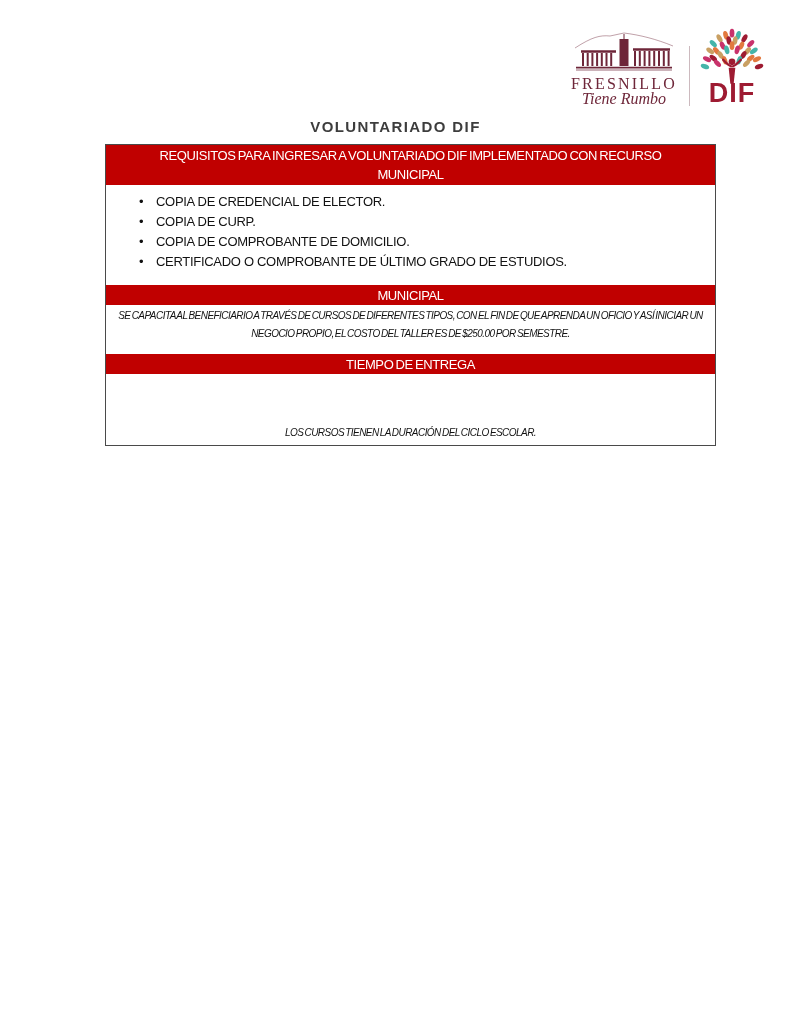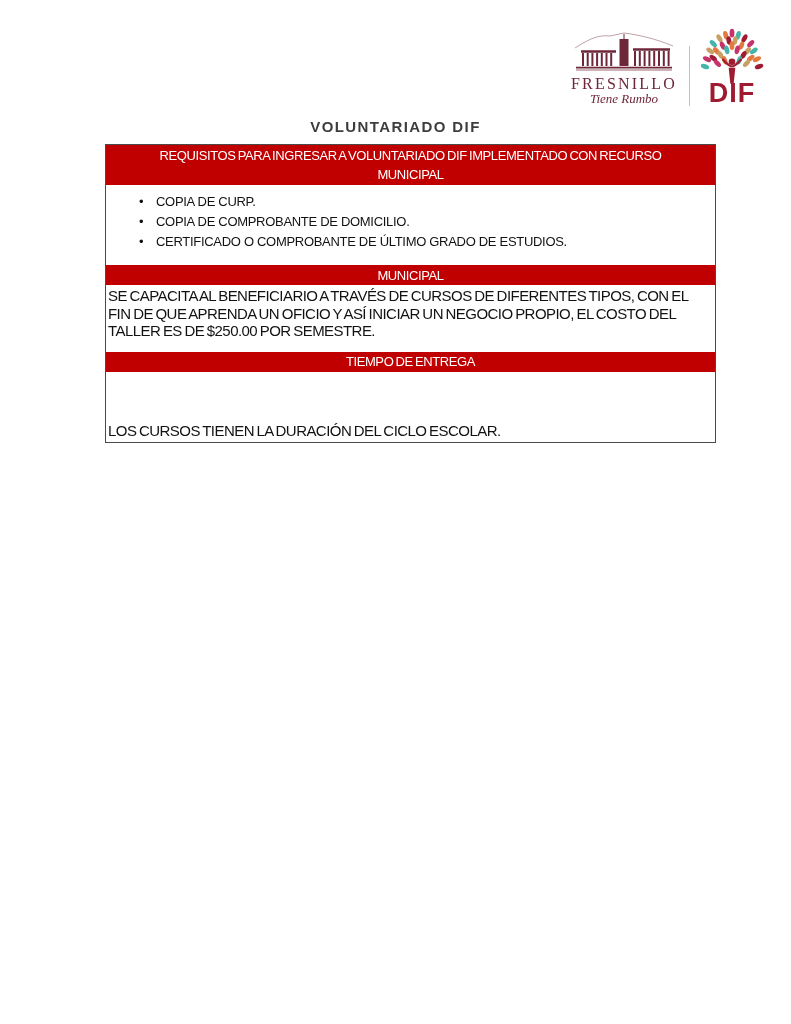--- a/index.html
+++ b/index.html
@@ -26,21 +26,21 @@
   .fresnillo-name {
     font-family: "Liberation Serif", serif;
     font-size: 16px;
     letter-spacing: 2.2px;
     line-height: 16px;
     white-space: nowrap;
   }
   .fresnillo-tagline {
     font-family: "Liberation Serif", serif;
     font-style: italic;
-    font-size: 13px;
+    font-size: 16px;
     line-height: 14px;
     margin-top: 0;
   }
   .logo-divider { width: 1px; height: 60px; background: #ccb9be; }
   .dif-logo { width: 66px; height: 78px; position: relative; }
 
   
   .doc-title {
     position: absolute;
     top: 118px;
@@ -84,25 +84,27 @@
     letter-spacing: -0.3px;
   }
   .cell-bullets li::before {
     content: "\2022";
     position: absolute;
     left: 33px;
     top: 0;
     font-size: 13px;
   }
   .cell-body {
-    font-size: 15px;
+    text-align: center;
+    font-size: 10px;
     line-height: 17.5px;
     letter-spacing: -0.55px;
     word-spacing: -1px;
     padding: 2px 2px 12px;
+    font-style: italic;
   }
   .cell-body-last { padding: 2px 2px 3px; margin-top: 48px; }
 </style>
 </head>
 <body>
 
 <div class="page">
 
   <div class="logo-row">
 
@@ -181,20 +183,21 @@
   </div>
 
   <h1 class="doc-title">VOLUNTARIADO DIF</h1>
 
   <div class="doc-table">
 
     <div class="band band-first">REQUISITOS PARA INGRESAR A VOLUNTARIADO DIF IMPLEMENTADO CON RECURSO MUNICIPAL</div>
 
     <div class="cell-bullets">
       <ul>
+        <li>COPIA DE CREDENCIAL DE ELECTOR.</li>
         <li>COPIA DE CURP.</li>
         <li>COPIA DE COMPROBANTE DE DOMICILIO.</li>
         <li>CERTIFICADO O COMPROBANTE DE ÚLTIMO GRADO DE ESTUDIOS.</li>
       </ul>
     </div>
 
     <div class="band band-slim">MUNICIPAL</div>
 
     <div class="cell-body">SE CAPACITA AL BENEFICIARIO A TRAVÉS DE CURSOS DE DIFERENTES TIPOS, CON EL FIN DE QUE APRENDA UN OFICIO Y ASÍ INICIAR UN NEGOCIO PROPIO, EL COSTO DEL TALLER ES DE $250.00 POR SEMESTRE.</div>
 

